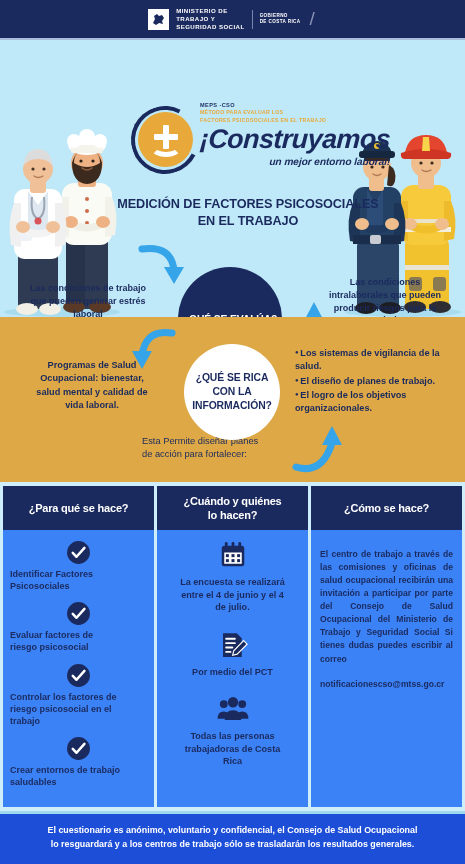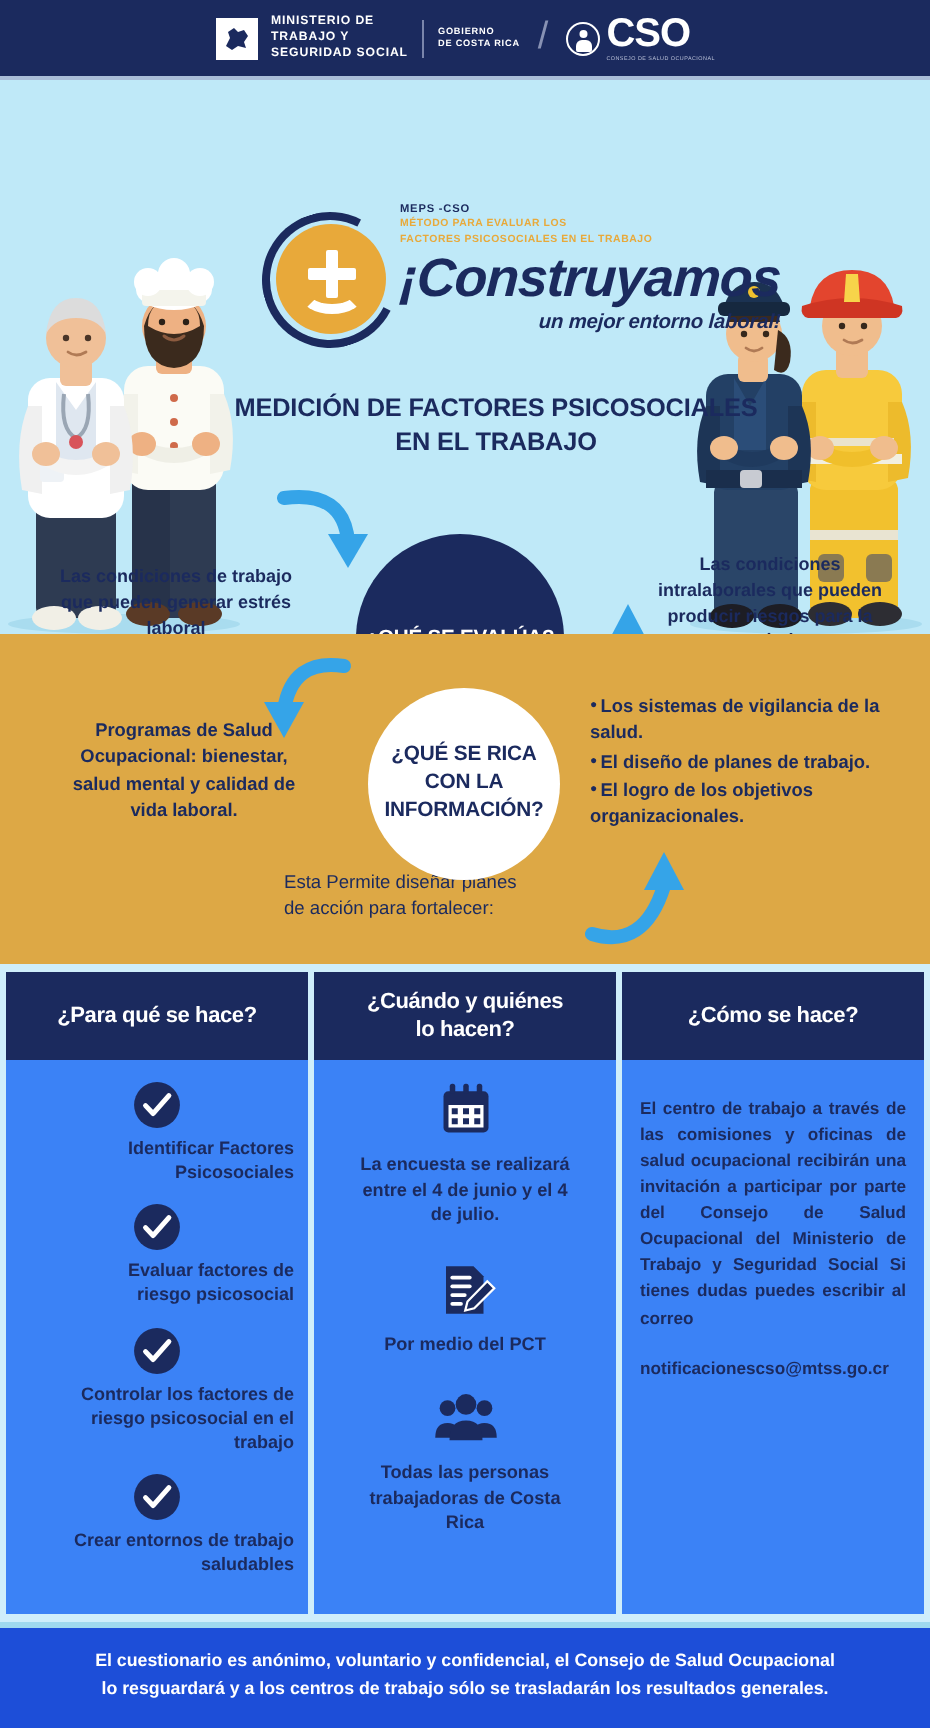--- a/index.html
+++ b/index.html
@@ -204,21 +204,21 @@
     height: 44px; display: flex; align-items: center; justify-content: center;
     text-align: center; font-size: 11px; font-weight: bold;
     line-height: 1.3; white-space: pre-line; letter-spacing: -0.2px;
     padding: 0 4px;
   }
   .col-body {
     flex: 1; background: #3b82f6; padding: 10px 7px 8px 7px;
     display: flex; flex-direction: column; align-items: center;
   }
   .col-body.c3 { padding: 18px 9px 8px 9px; }
-  .ck-item { text-align: right; margin-bottom: 9px; width: 100%; }
+  .ck-item { text-align: left; margin-bottom: 9px; width: 100%; }
   .ck-icon { display: block; margin: 0 auto 3px auto; }
   .ck-label {
     color: #1b2a5e; font-size: 9px; font-weight: bold;
     line-height: 1.35; white-space: pre-line;
   }
   .c2-item { text-align: center; margin-bottom: 16px; width: 100%; }
   .c2-icon { display: block; margin: 0 auto 6px auto; }
   .c2-label {
     color: #1b2a5e; font-size: 9.1px; font-weight: bold;
     line-height: 1.38; white-space: pre-line;
@@ -259,27 +259,20 @@
           <path d="M2 12 L4 8 L3 5 L6 3 L8 5 L11 4 L13 7 L11 10 L12 13 L8 12 L5 14 Z" fill="#1b2a5e"></path>
         </svg>
       </div>
       <div class="mtss-text">MINISTERIO DE
 TRABAJO Y
 SEGURIDAD SOCIAL</div>
       <div class="vdiv"></div>
       <div class="gob-text">GOBIERNO
 DE COSTA RICA</div>
       <span class="slash">/</span>
-      <div class="cso-group">
-        <div class="cso-emblem"></div>
-        <div>
-          <div class="cso-word">CSO</div>
-          <div class="cso-sub">CONSEJO DE SALUD OCUPACIONAL</div>
-        </div>
-      </div>
     </div>
   </div>
 
   <div class="hero">
     <div class="hero-top-line"></div>
 
     <svg class="people left" width="128" height="190" viewBox="0 0 128 190" aria-hidden="true">
 
       <ellipse cx="64" cy="185" rx="58" ry="5" fill="#a9dcef"></ellipse>
 

